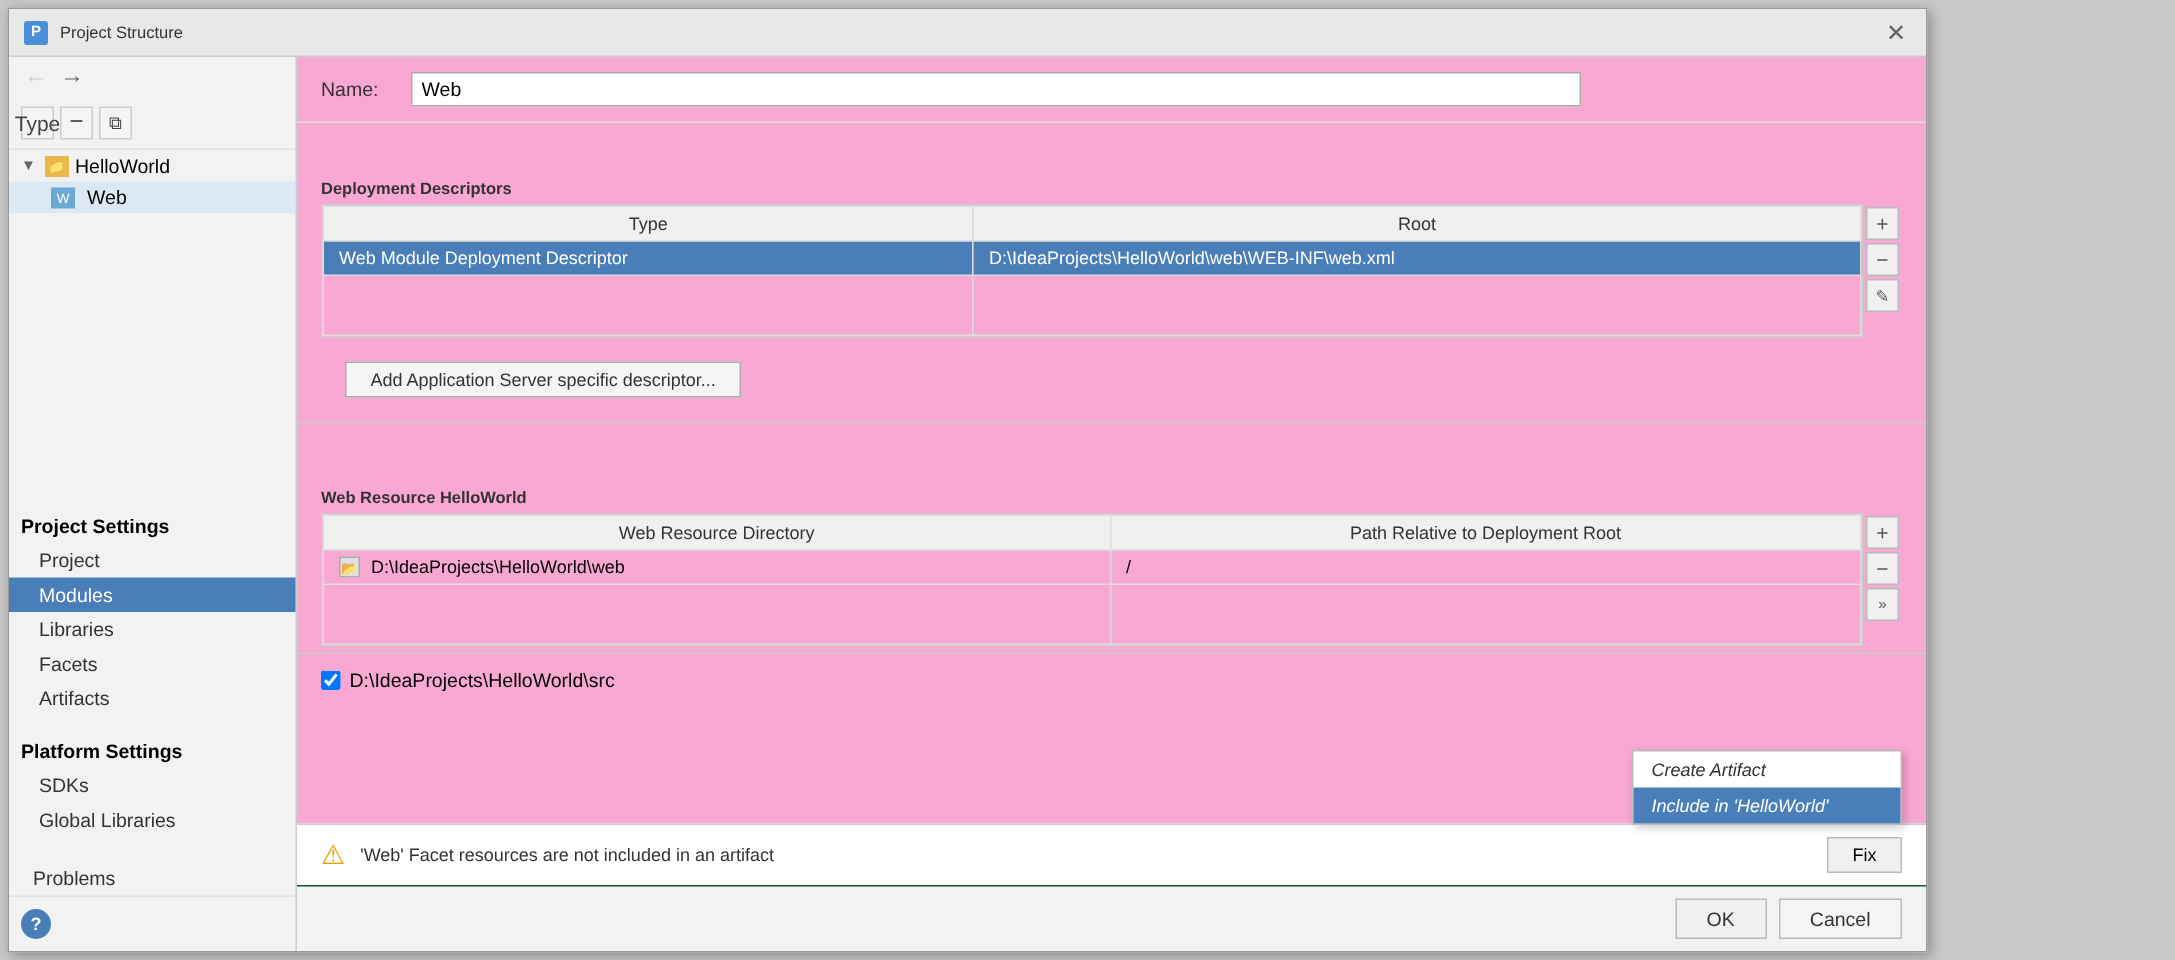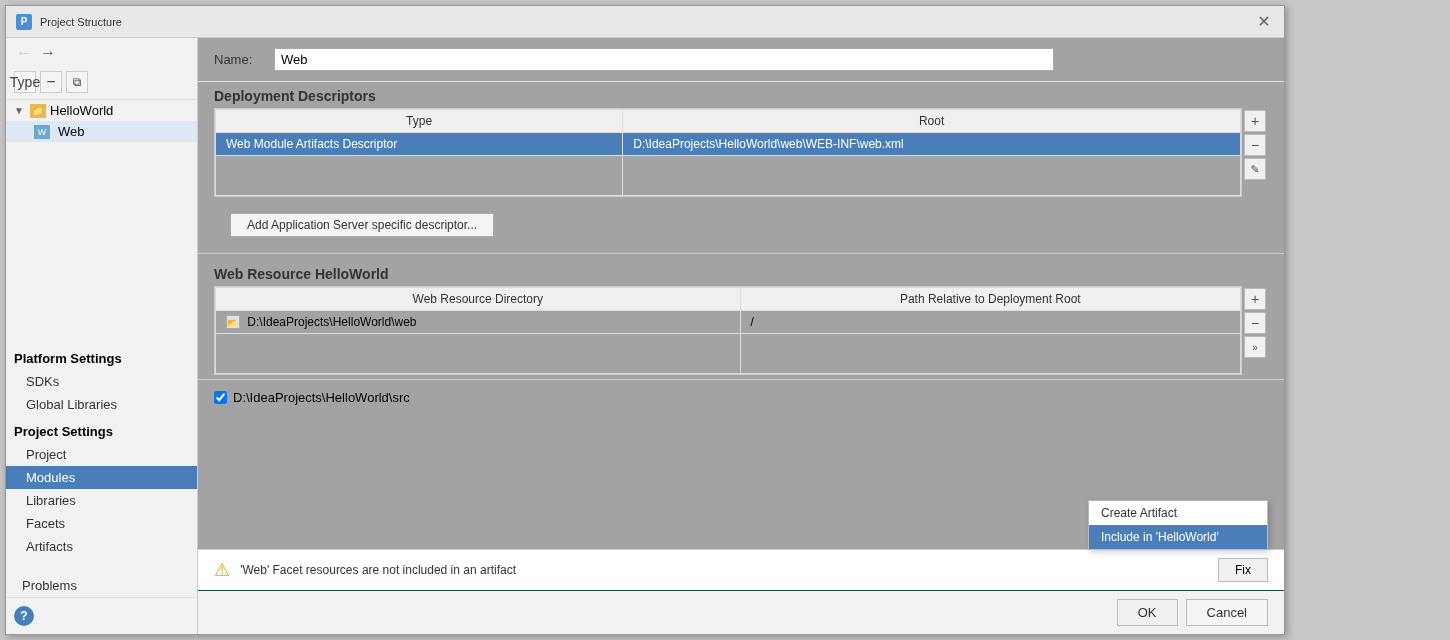--- a/index.html
+++ b/index.html
@@ -143,21 +143,21 @@
       background: #4a7eb8;
       color: white;
       display: flex; align-items: center; justify-content: center;
       font-size: 12px; font-weight: bold;
       cursor: pointer;
     }
 
     
     .main-content {
       flex: 1;
-      background: #a3a3a3;
+      background: #f9a8d4;
       display: flex;
       flex-direction: column;
       overflow: hidden;
       position: relative;
     }
 
     .name-row {
       display: flex;
       align-items: center;
       padding: 10px 16px;
@@ -173,24 +173,25 @@
 
     .name-input {
       flex: 1;
       border: 1px solid #aaa;
       padding: 3px 6px;
       font-size: 13px;
       max-width: 780px;
     }
 
     .section-title {
-      font-size: 14px;
+      font-size: 11px;
       font-weight: 600;
       color: #333;
       padding: 6px 16px 4px 16px;
+      margin-top: 32px;
     }
 
     
     .data-table {
       width: 100%;
       border-collapse: collapse;
       margin: 0;
     }
 
     .data-table th {
@@ -311,20 +312,21 @@
       box-shadow: 2px 2px 6px rgba(0,0,0,0.2);
       min-width: 180px;
       z-index: 100;
     }
 
     .fix-dropdown-item {
       padding: 5px 12px;
       cursor: pointer;
       font-size: 12px;
       color: #333;
+      font-style: italic;
     }
 
     .fix-dropdown-item.highlighted {
       background: #4a7eb8;
       color: white;
     }
 
     
     .bottom-buttons {
       padding: 8px 16px;
@@ -399,33 +401,33 @@
           <span class="tree-arrow">▼</span>
           <span style="display:inline-block;width:16px;height:14px;background:#e8b84b;font-size:9px;color:#fff;text-align:center;line-height:14px;">📁</span>
           <span>HelloWorld</span>
         </div>
         <div class="tree-item selected" style="padding-left: 28px;">
           <span style="display:inline-block;width:16px;height:14px;background:#6ca8d4;font-size:9px;color:#fff;text-align:center;line-height:14px;margin-right:4px;">W</span>
           <span>Web</span>
         </div>
       </div>
 
-      <div style="margin-top:8px;">
-        <div class="section-header">Platform Settings</div>
-        <div class="nav-item">SDKs</div>
-        <div class="nav-item">Global Libraries</div>
-      </div>
-
       <div>
         <div class="section-header">Project Settings</div>
         <div class="nav-item">Project</div>
         <div class="nav-item active">Modules</div>
         <div class="nav-item">Libraries</div>
         <div class="nav-item">Facets</div>
         <div class="nav-item">Artifacts</div>
+      </div>
+
+      <div style="margin-top:8px;">
+        <div class="section-header">Platform Settings</div>
+        <div class="nav-item">SDKs</div>
+        <div class="nav-item">Global Libraries</div>
       </div>
 
       <div style="margin-top: 16px; padding: 0 8px;">
         <div class="nav-item" style="padding-left:8px;">Problems</div>
       </div>
 
       <div class="sidebar-bottom">
         <div class="help-btn">?</div>
       </div>
     </div>
@@ -444,21 +446,21 @@
           <div class="table-wrapper">
             <table class="data-table">
               <thead>
                 <tr>
                   <th>Type</th>
                   <th>Root</th>
                 </tr>
               </thead>
               <tbody>
                 <tr class="selected">
-                  <td>Web Module Artifacts Descriptor</td>
+                  <td>Web Module Deployment Descriptor</td>
                   <td>D:\IdeaProjects\HelloWorld\web\WEB-INF\web.xml</td>
                 </tr>
                 <tr style="height:40px;">
                     <td></td>
                     <td></td>
                   </tr>
               </tbody>
             </table>
           </div>
           <div class="table-side-btns">

